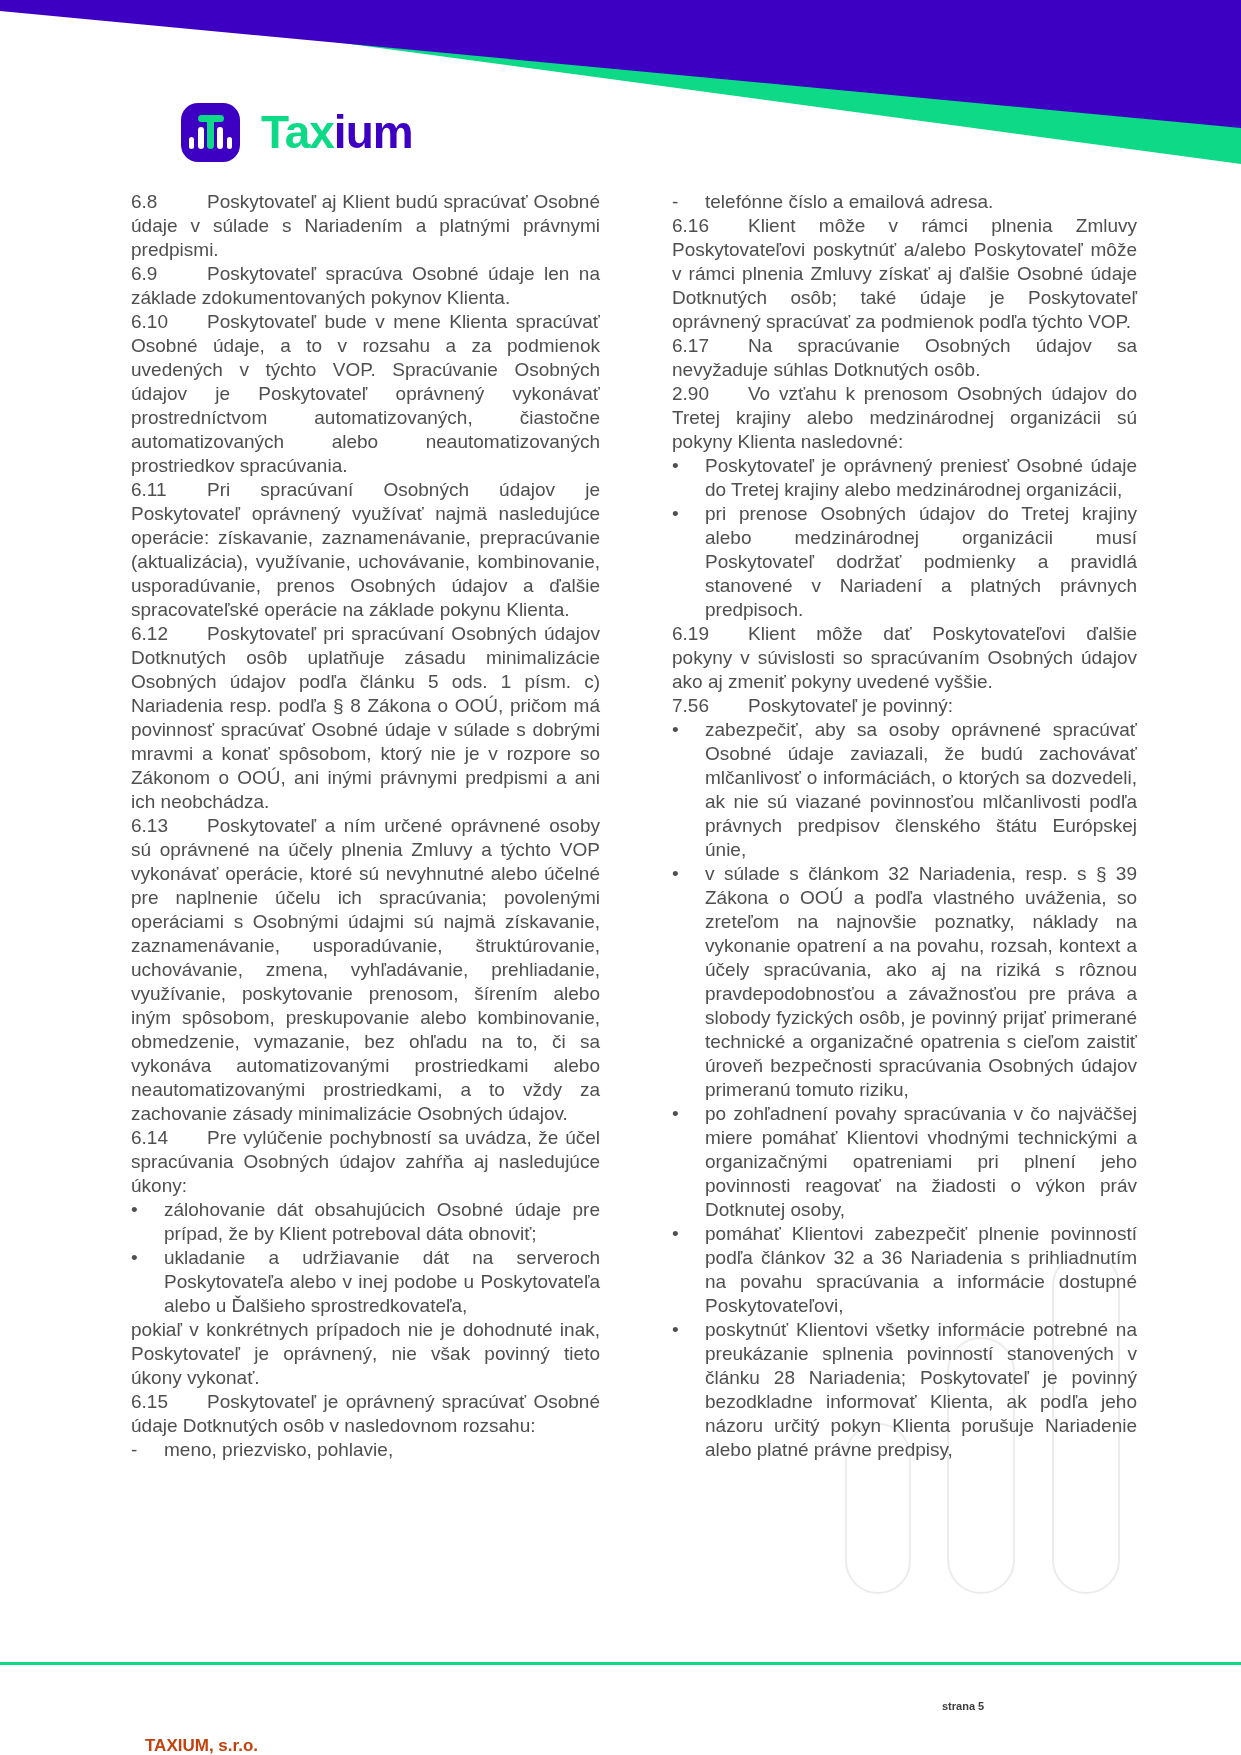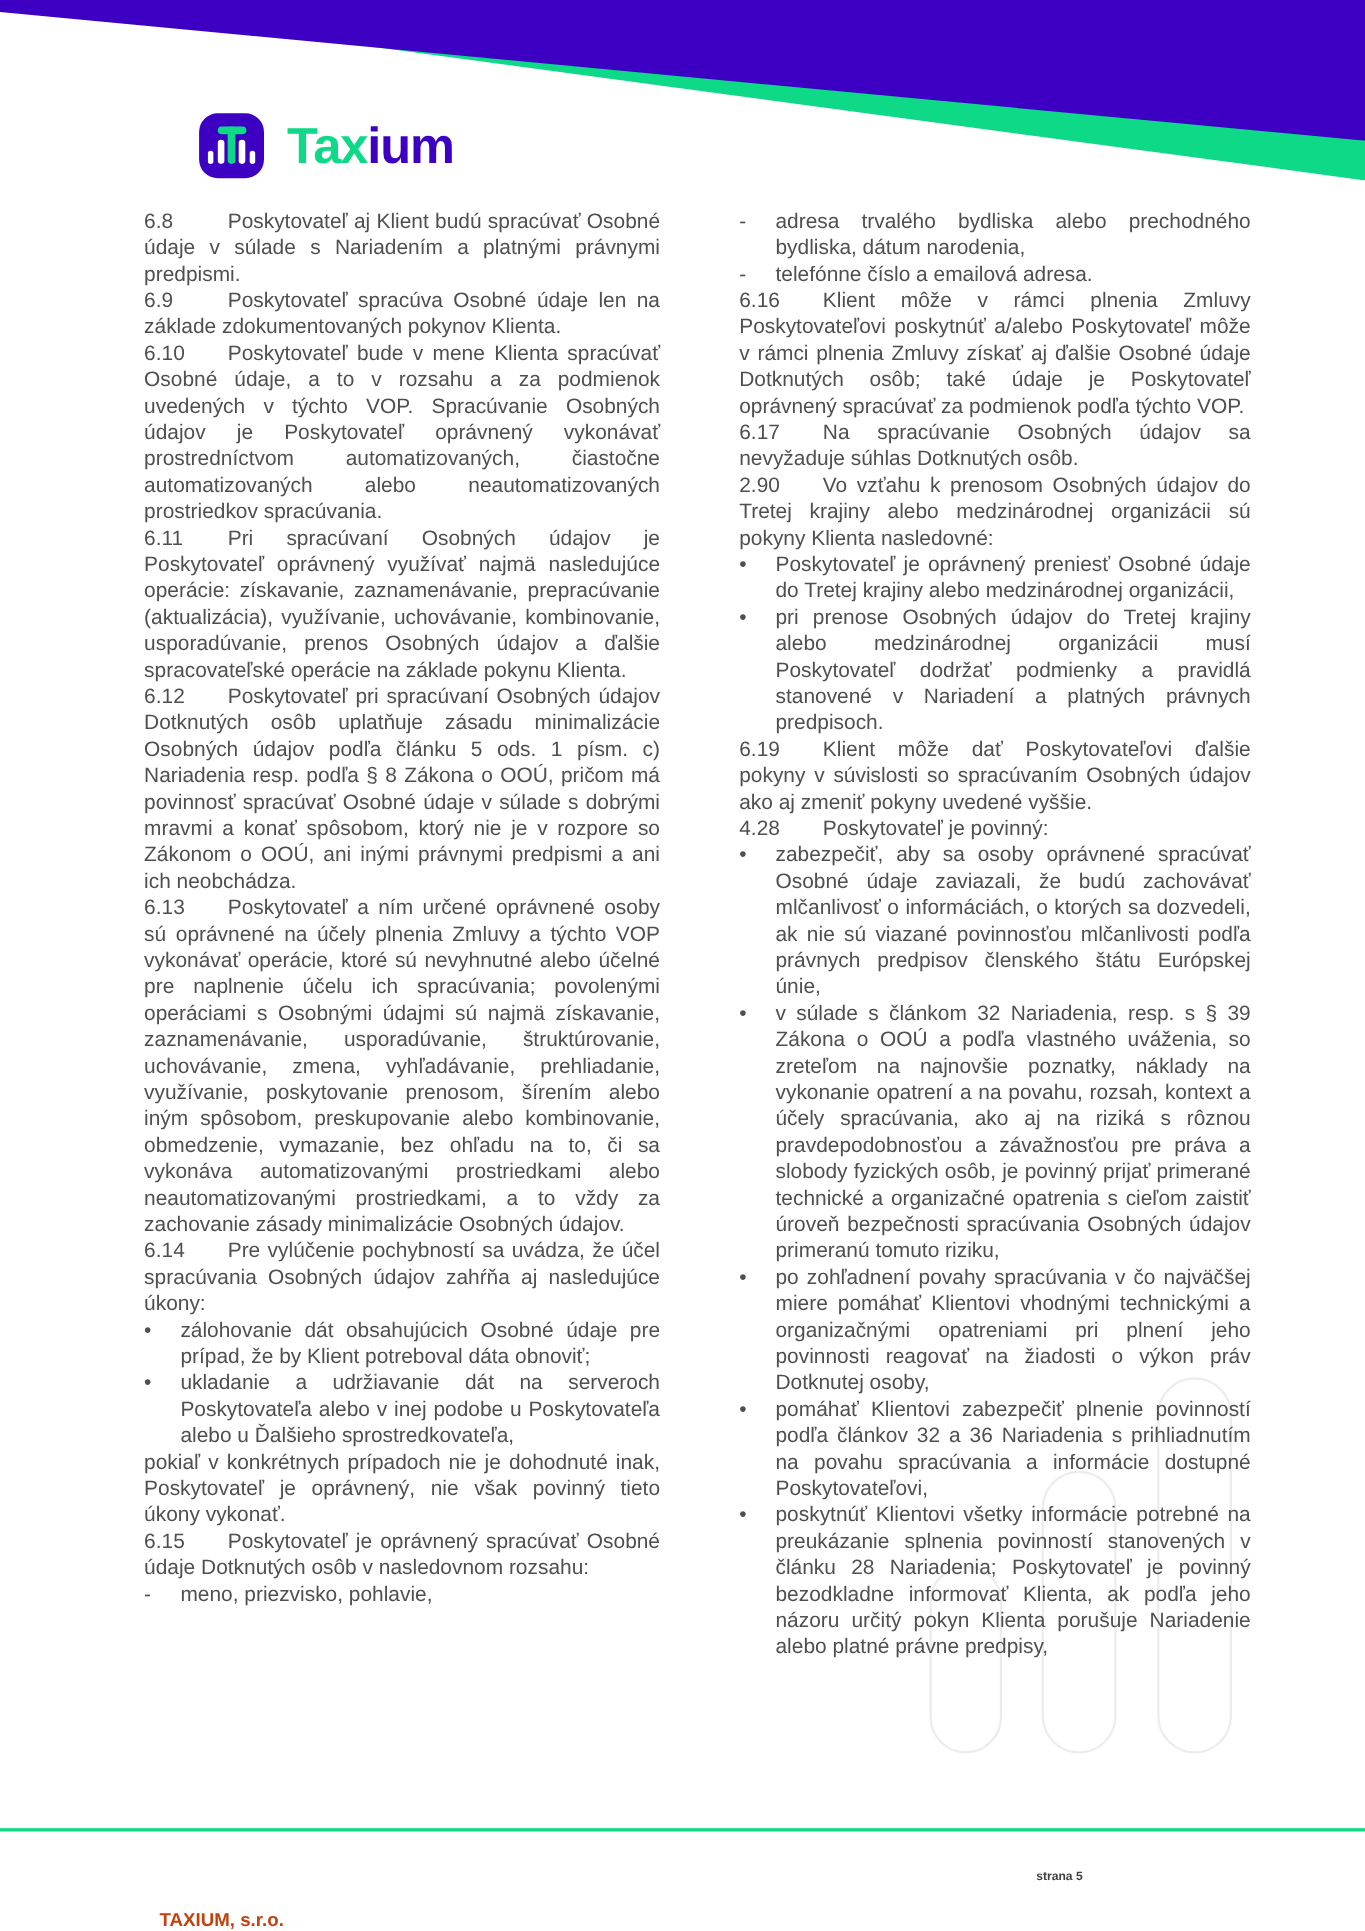--- a/index.html
+++ b/index.html
@@ -94,29 +94,28 @@
     <p class="para numbered"><span class="num">6.12</span>Poskytovateľ pri spracúvaní Osobných údajov Dotknutých osôb uplatňuje zásadu minimalizácie Osobných údajov podľa článku 5 ods. 1 písm. c) Nariadenia resp. podľa § 8 Zákona o OOÚ, pričom má povinnosť spracúvať Osobné údaje v súlade s dobrými mravmi a konať spôsobom, ktorý nie je v rozpore so Zákonom o OOÚ, ani inými právnymi predpismi a ani ich neobchádza.</p>
     <p class="para numbered"><span class="num">6.13</span>Poskytovateľ a ním určené oprávnené osoby sú oprávnené na účely plnenia Zmluvy a týchto VOP vykonávať operácie, ktoré sú nevyhnutné alebo účelné pre naplnenie účelu ich spracúvania; povolenými operáciami s Osobnými údajmi sú najmä získavanie, zaznamenávanie, usporadúvanie, štruktúrovanie, uchovávanie, zmena, vyhľadávanie, prehliadanie, využívanie, poskytovanie prenosom, šírením alebo iným spôsobom, preskupovanie alebo kombinovanie, obmedzenie, vymazanie, bez ohľadu na to, či sa vykonáva automatizovanými prostriedkami alebo neautomatizovanými prostriedkami, a to vždy za zachovanie zásady minimalizácie Osobných údajov.</p>
     <p class="para numbered"><span class="num">6.14</span>Pre vylúčenie pochybností sa uvádza, že účel spracúvania Osobných údajov zahŕňa aj nasledujúce úkony:</p>
     <p class="para bullet"><span class="marker">•</span>zálohovanie dát obsahujúcich Osobné údaje pre prípad, že by Klient potreboval dáta obnoviť;</p>
     <p class="para bullet"><span class="marker">•</span>ukladanie a udržiavanie dát na serveroch Poskytovateľa alebo v inej podobe u Poskytovateľa alebo u Ďalšieho sprostredkovateľa,</p>
     <p class="para plain">pokiaľ v konkrétnych prípadoch nie je dohodnuté inak, Poskytovateľ je oprávnený, nie však povinný tieto úkony vykonať.</p>
     <p class="para numbered"><span class="num">6.15</span>Poskytovateľ je oprávnený spracúvať Osobné údaje Dotknutých osôb v nasledovnom rozsahu:</p>
     <p class="para dash"><span class="marker">-</span>meno, priezvisko, pohlavie,</p>
   </div>
 <div class="column col-right">
-    <p class="para dash"><span class="marker">-</span>adresa trvalého bydliska alebo prechodného bydliska, dátum narodenia,</p>
     <p class="para dash"><span class="marker">-</span>telefónne číslo a emailová adresa.</p>
     <p class="para numbered"><span class="num">6.16</span>Klient môže v rámci plnenia Zmluvy Poskytovateľovi poskytnúť a/alebo Poskytovateľ môže v rámci plnenia Zmluvy získať aj ďalšie Osobné údaje Dotknutých osôb; také údaje je Poskytovateľ oprávnený spracúvať za podmienok podľa týchto VOP.</p>
     <p class="para numbered"><span class="num">6.17</span>Na spracúvanie Osobných údajov sa nevyžaduje súhlas Dotknutých osôb.</p>
     <p class="para numbered"><span class="num">2.90</span>Vo vzťahu k prenosom Osobných údajov do Tretej krajiny alebo medzinárodnej organizácii sú pokyny Klienta nasledovné:</p>
     <p class="para bullet"><span class="marker">•</span>Poskytovateľ je oprávnený preniesť Osobné údaje do Tretej krajiny alebo medzinárodnej organizácii,</p>
     <p class="para bullet"><span class="marker">•</span>pri prenose Osobných údajov do Tretej krajiny alebo medzinárodnej organizácii musí Poskytovateľ dodržať podmienky a pravidlá stanovené v Nariadení a platných právnych predpisoch.</p>
     <p class="para numbered"><span class="num">6.19</span>Klient môže dať Poskytovateľovi ďalšie pokyny v súvislosti so spracúvaním Osobných údajov ako aj zmeniť pokyny uvedené vyššie.</p>
-    <p class="para numbered"><span class="num">4.28</span>Poskytovateľ je povinný:</p>
+    <p class="para numbered"><span class="num">7.56</span>Poskytovateľ je povinný:</p>
     <p class="para bullet"><span class="marker">•</span>zabezpečiť, aby sa osoby oprávnené spracúvať Osobné údaje zaviazali, že budú zachovávať mlčanlivosť o informáciách, o ktorých sa dozvedeli, ak nie sú viazané povinnosťou mlčanlivosti podľa právnych predpisov členského štátu Európskej únie,</p>
     <p class="para bullet"><span class="marker">•</span>v súlade s článkom 32 Nariadenia, resp. s § 39 Zákona o OOÚ a podľa vlastného uváženia, so zreteľom na najnovšie poznatky, náklady na vykonanie opatrení a na povahu, rozsah, kontext a účely spracúvania, ako aj na riziká s rôznou pravdepodobnosťou a závažnosťou pre práva a slobody fyzických osôb, je povinný prijať primerané technické a organizačné opatrenia s cieľom zaistiť úroveň bezpečnosti spracúvania Osobných údajov primeranú tomuto riziku,</p>
     <p class="para bullet"><span class="marker">•</span>po zohľadnení povahy spracúvania v čo najväčšej miere pomáhať Klientovi vhodnými technickými a organizačnými opatreniami pri plnení jeho povinnosti reagovať na žiadosti o výkon práv Dotknutej osoby,</p>
     <p class="para bullet"><span class="marker">•</span>pomáhať Klientovi zabezpečiť plnenie povinností podľa článkov 32 a 36 Nariadenia s prihliadnutím na povahu spracúvania a informácie dostupné Poskytovateľovi,</p>
     <p class="para bullet"><span class="marker">•</span>poskytnúť Klientovi všetky informácie potrebné na preukázanie splnenia povinností stanovených v článku 28 Nariadenia; Poskytovateľ je povinný bezodkladne informovať Klienta, ak podľa jeho názoru určitý pokyn Klienta porušuje Nariadenie alebo platné právne predpisy,</p>
   </div>
 
 <div class="footer-line"></div>
 <div class="footer-company">TAXIUM, s.r.o.</div>
 <div class="footer-page">strana 5</div>

